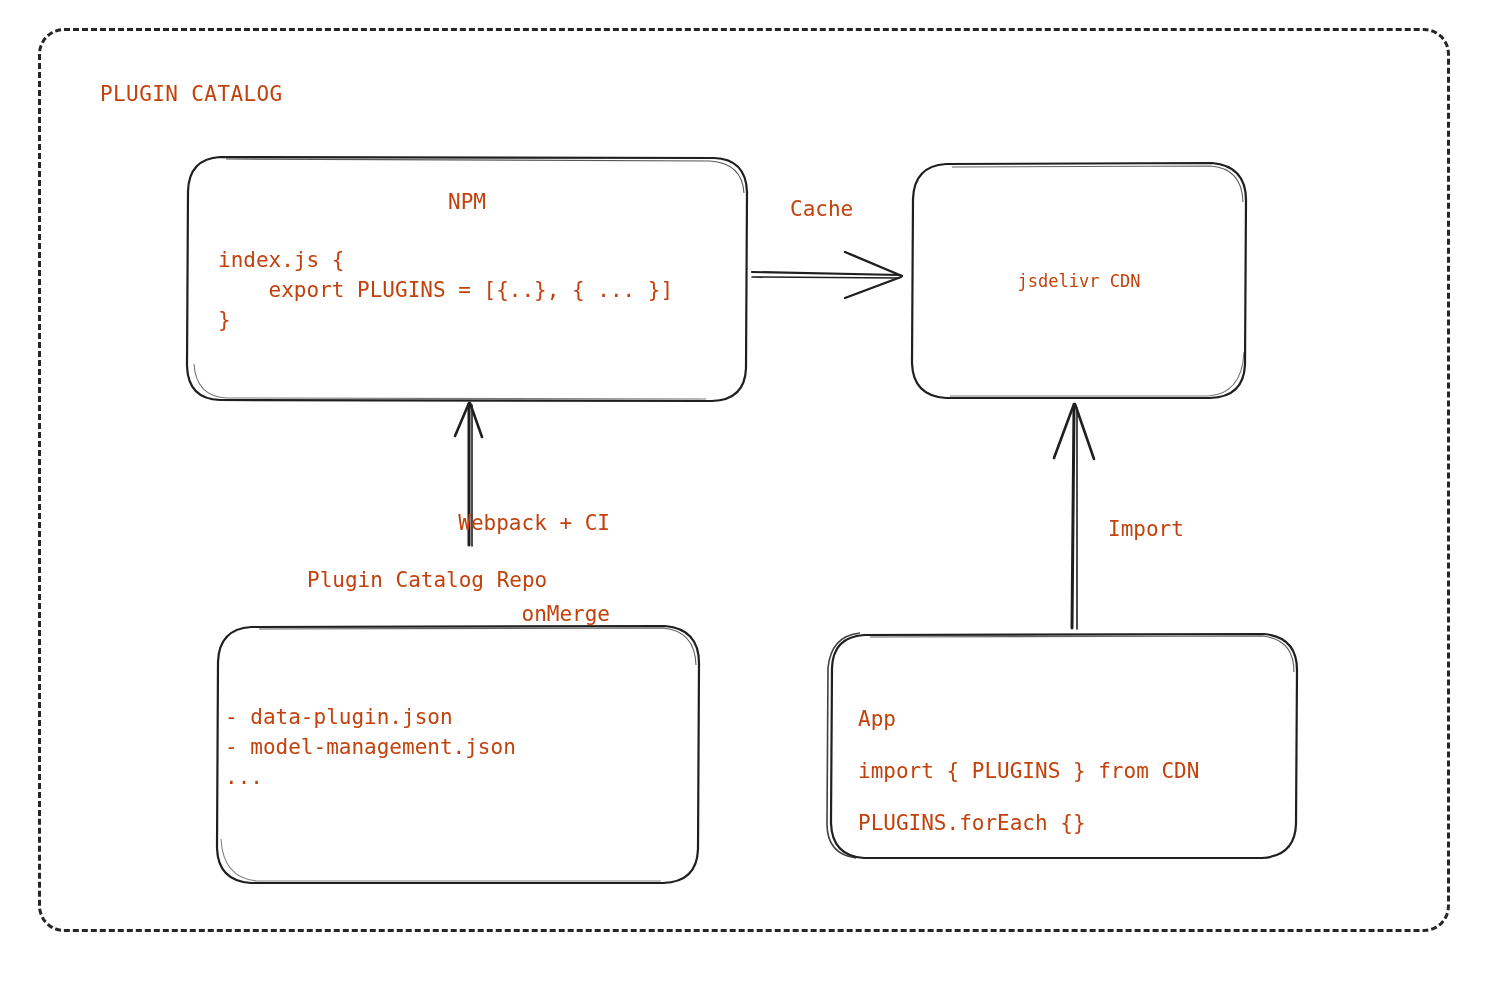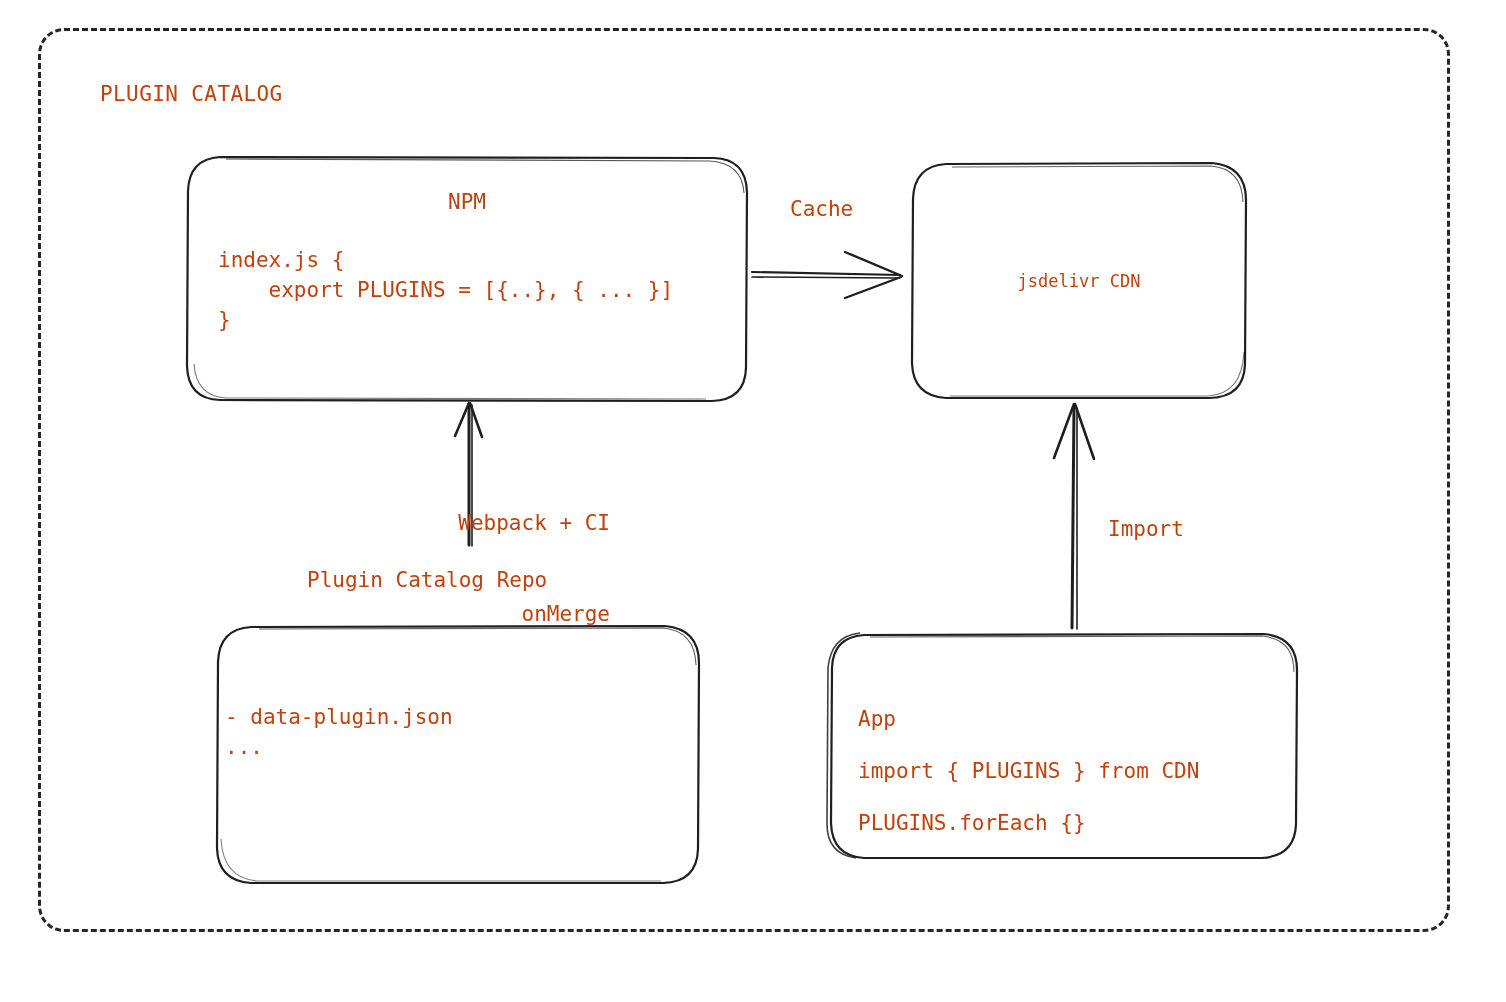--- a/index.html
+++ b/index.html
@@ -162,20 +162,21 @@
 
   <div class="sketch-box" id="repo-box">
     <svg width="486" height="260" viewBox="0 0 486 260" xmlns="http://www.w3.org/2000/svg">
       <path d="M36,2 L450,1 Q484,4 484,38 L483,224 Q482,257 448,258 L36,258 Q3,256 2,223 L3,37 Q4,4 36,2 Z" fill="#ffffff" stroke="#1f1f1f" stroke-width="2.2" stroke-linecap="round"></path>
       <path d="M44,4 L448,3 Q480,6 481,40" fill="none" stroke="#1f1f1f" stroke-width="1.1" opacity="0.7"></path>
       <path d="M6,214 Q8,253 42,256 L446,256" fill="none" stroke="#1f1f1f" stroke-width="1.1" opacity="0.55"></path>
     </svg>
     <div class="box-body">
       <div class="code">
         <div class="box-line">- data-plugin.json</div>
+        <div class="box-line">- model-management.json</div>
         <div class="box-line">...</div>
       </div>
     </div>
   </div>
 
   <div class="sketch-box" id="app-box">
     <svg width="474" height="228" viewBox="0 0 474 228" xmlns="http://www.w3.org/2000/svg">
       <path d="M38,3 L438,2 Q471,5 471,38 L470,192 Q469,224 436,226 L38,226 Q6,224 5,191 L6,36 Q7,5 38,3 Z" fill="#ffffff" stroke="#1f1f1f" stroke-width="2.2" stroke-linecap="round"></path>
       <path d="M34,1 Q5,4 2,36 L1,192 Q1,222 30,226" fill="none" stroke="#1f1f1f" stroke-width="1.6" opacity="0.85"></path>
       <path d="M44,5 L436,4 Q468,7 468,40" fill="none" stroke="#1f1f1f" stroke-width="1.1" opacity="0.7"></path>

